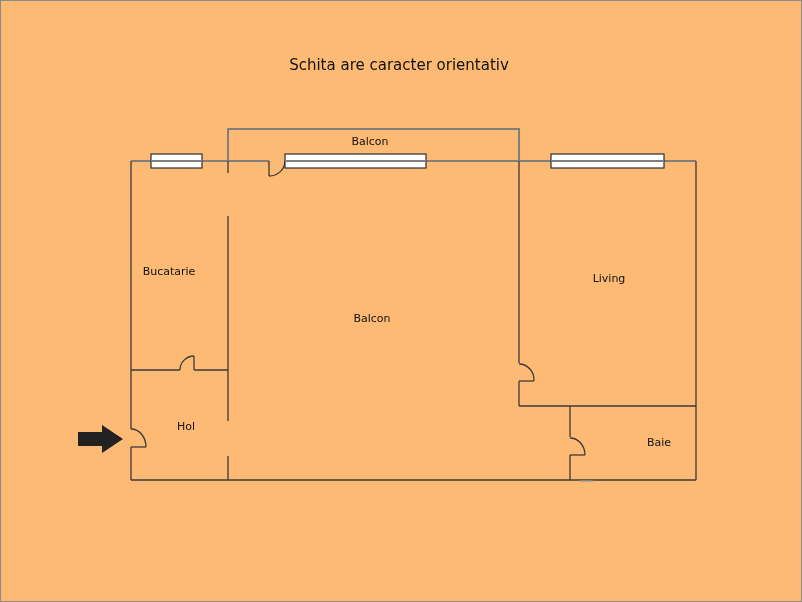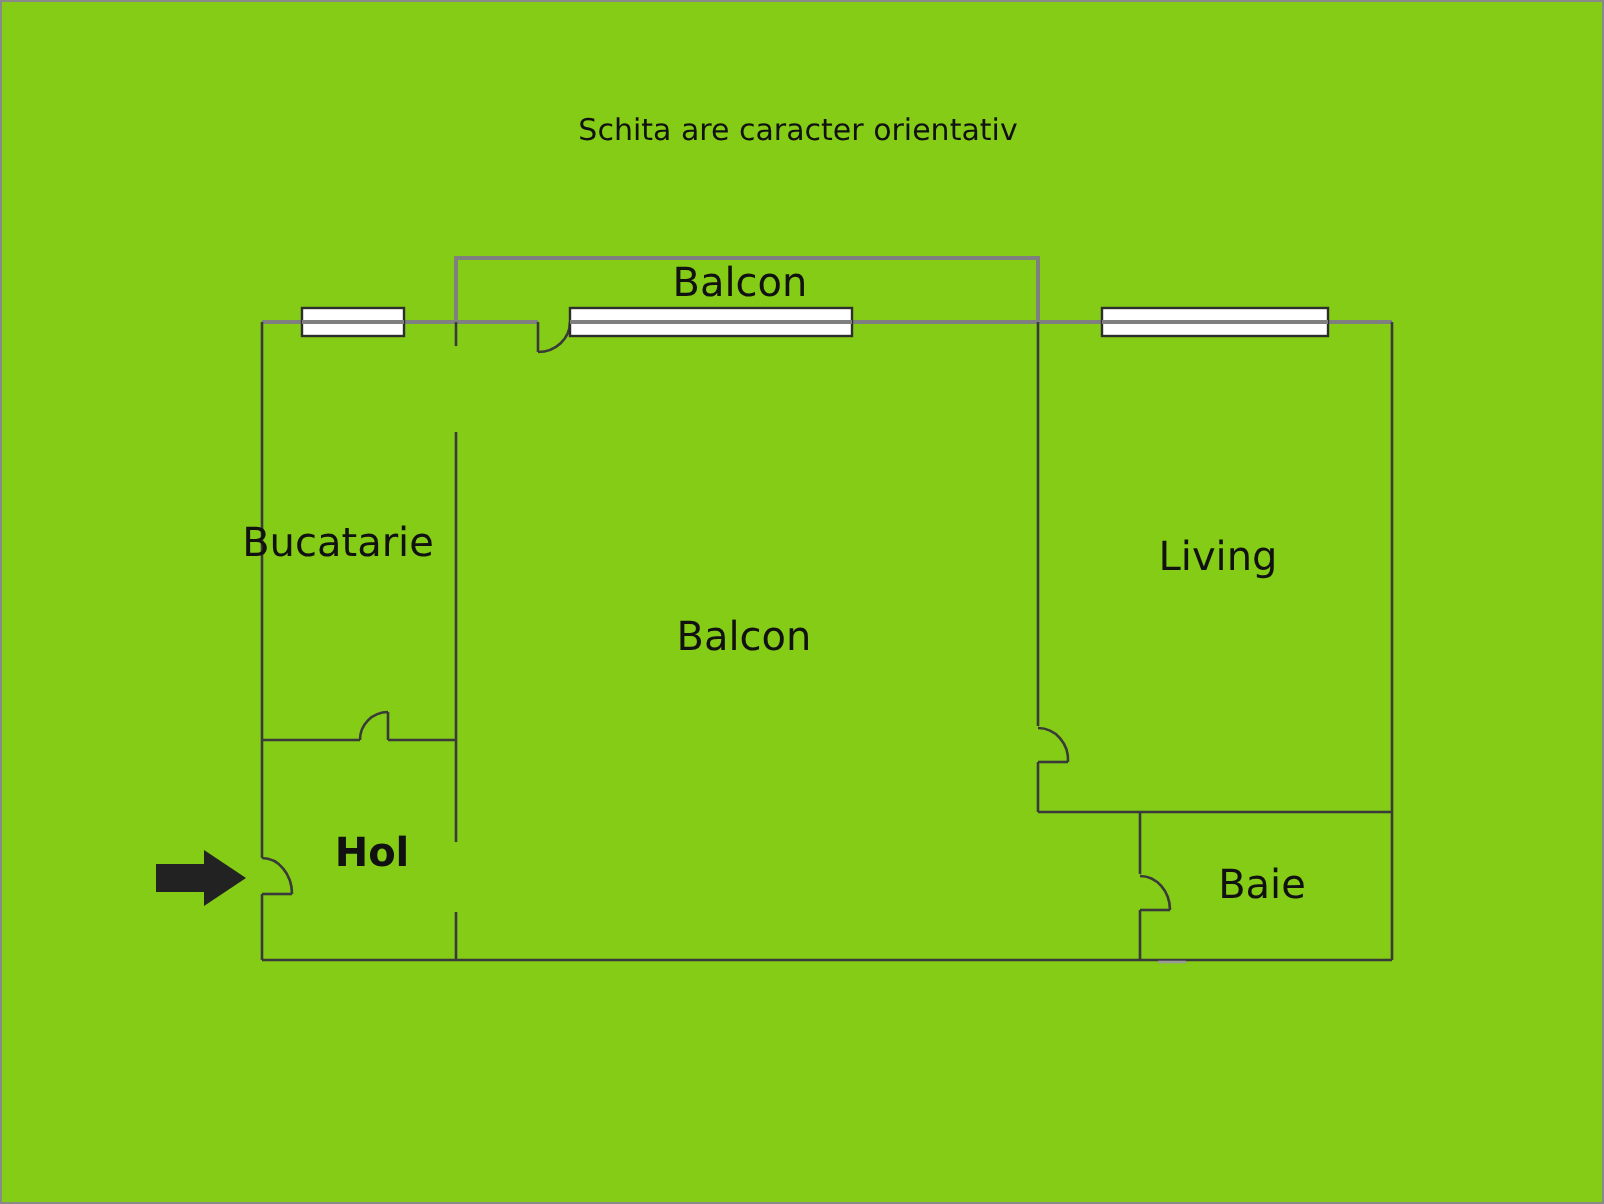--- a/index.html
+++ b/index.html
@@ -1,27 +1,27 @@
 <!DOCTYPE html>
 <html><head>
 <meta charset="utf-8">
 <style>
   html, body { margin: 0; padding: 0; background: #ffffff; }
   body { width: 802px; height: 602px; overflow: hidden; }
   .frame {
     position: absolute; left: 0; top: 0;
     width: 800px; height: 600px;
     border: 1px solid #8a8a8a;
-    background: #84cc16;
+    background: #fdba74;
   }
   svg { position: absolute; left: 0; top: 0; }
   .lbl {
     position: absolute;
     font-family: "DejaVu Sans", sans-serif;
-    font-size: 20px;
+    font-size: 11px;
     color: #111111;
     white-space: nowrap;
     transform: translate(-50%, -50%);
   }
   .title { font-size: 15px; }
   .wall { stroke: #3a3a3a; stroke-width: 1.3; fill: none; }
   .wallg { stroke: #7f7f7f; stroke-width: 2; fill: none; }
   .win { stroke: #2e2e2e; stroke-width: 1.2; fill: #ffffff; }
 </style>
 </head>
@@ -98,15 +98,15 @@
     <g>
       <polygon fill="#222222" points="77,431 101,431 101,424 122,438 101,452 101,445 77,445"></polygon>
     </g>
   </svg>
 
   <div class="lbl title" style="left:398px; top:64px;">Schita are caracter orientativ</div>
   <div class="lbl" style="left:369px; top:140px;">Balcon</div>
   <div class="lbl" style="left:168px; top:270px;">Bucatarie</div>
   <div class="lbl" style="left:371px; top:317px;">Balcon</div>
   <div class="lbl" style="left:608px; top:277px;">Living</div>
-  <div class="lbl" style="left:185px; top:425px;font-weight:bold;">Hol</div>
-  <div class="lbl" style="left:630px; top:441px;">Baie</div>
+  <div class="lbl" style="left:185px; top:425px;">Hol</div>
+  <div class="lbl" style="left:658px; top:441px;">Baie</div>
 </div>
 
 </body></html>

